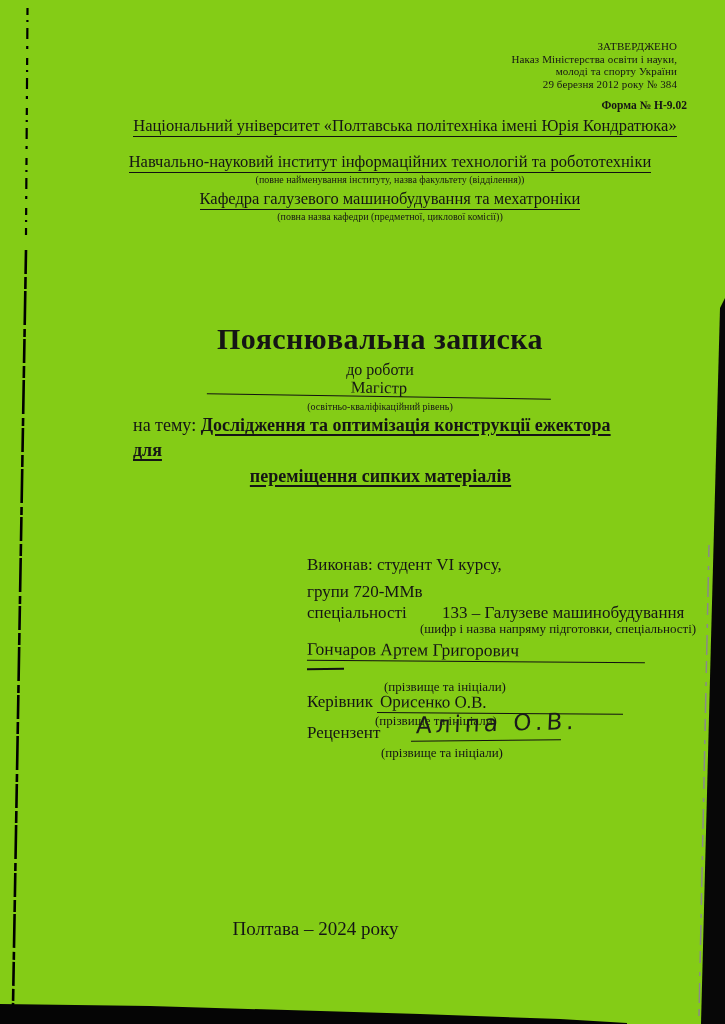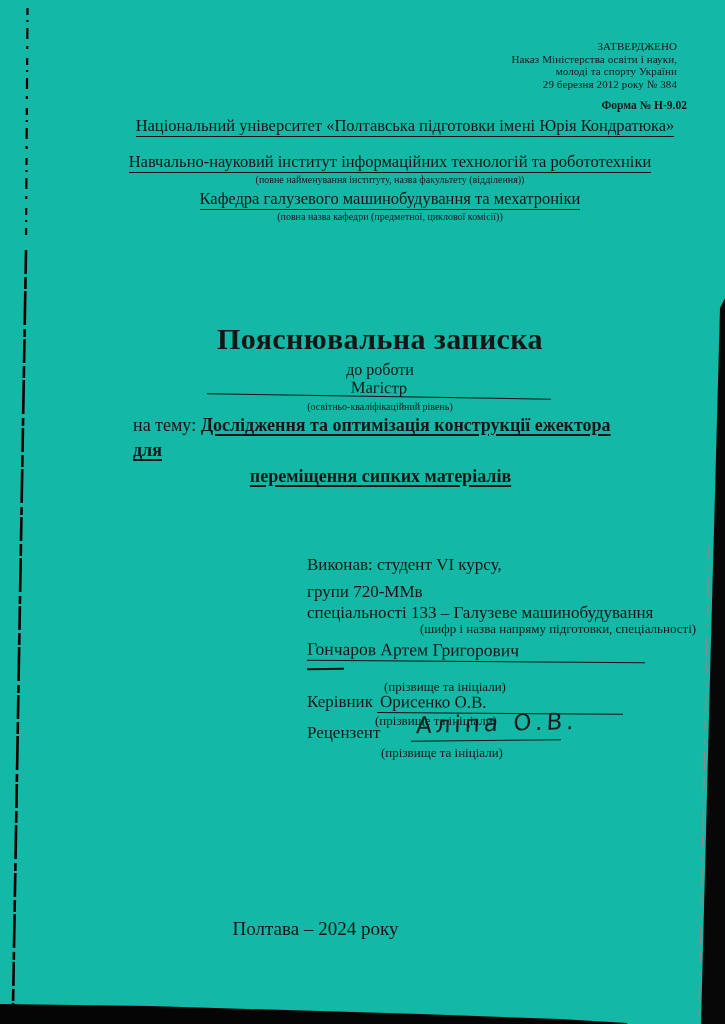--- a/index.html
+++ b/index.html
@@ -1,17 +1,17 @@
 <!DOCTYPE html>
 <html><head>
 <meta charset="utf-8">
 <style>
   html,body{margin:0;padding:0;background:#ffffff;}
   .page{
-    position:relative;width:725px;height:1024px;background:#14b8a6;overflow:hidden;
+    position:relative;width:725px;height:1024px;background:#84cc16;overflow:hidden;
     font-family:"Liberation Serif","DejaVu Serif",serif;color:#151515;
   }
   .abs{position:absolute;}
   
   .approval{top:40px;right:48px;text-align:right;font-size:11px;line-height:12.5px;letter-spacing:0.1px;}
   .form-no{top:99px;right:38px;font-size:11.5px;font-weight:bold;}
   
   .hline{left:55px;width:670px;text-align:center;font-size:16.5px;}
   .hcap{left:55px;width:670px;text-align:center;font-size:10px;}
   .ul{border-bottom:1.4px solid #111;padding-bottom:1px;}
@@ -62,21 +62,21 @@
 
   <div class="abs approval">
     <div>ЗАТВЕРДЖЕНО</div>
     <div>Наказ Міністерства освіти і науки,</div>
     <div>молоді та спорту України</div>
     <div>29 березня 2012 року № 384</div>
   </div>
   <div class="abs form-no">Форма № Н-9.02</div>
 
   <div class="abs hline" style="top:116px;">
-    <span class="ul nudge">Національний університет «Полтавська підготовки імені Юрія Кондратюка»</span>
+    <span class="ul nudge">Національний університет «Полтавська політехніка імені Юрія Кондратюка»</span>
   </div>
   <div class="abs hline" style="top:152px;">
     <span class="ul">Навчально-науковий інститут інформаційних технологій та робототехніки</span>
   </div>
   <div class="abs hline" style="top:189px;">
     <span class="ul">Кафедра галузевого машинобудування та мехатроніки</span>
   </div>
   <div class="abs hcap" style="top:174px;">(повне найменування інституту, назва факультету (відділення))</div>
   <div class="abs hcap" style="top:211px;">(повна назва кафедри (предметної, циклової комісії))</div>
 
@@ -102,21 +102,21 @@
       <span>Виконав: студент</span>
       <span class="uln">VI</span>
       <span>курсу,</span>
     </div>
     <div class="row" style="top:27px;">
       <span>групи</span>
       <span class="uln">720-ММв</span>
     </div>
     <div class="row" style="top:48px;">
       <span>спеціальності</span>
-      <span class="uln" style="padding-right:14px;">133 – Галузеве машинобудування</span>
+      <span class="uln" style="padding-right:14px;margin-left:31px;">133 – Галузеве машинобудування</span>
     </div>
     <div class="cap" style="top:66px;left:113px;">(шифр і назва напряму підготовки, спеціальності)</div>
 
     <div class="name-row">
       <span>Гончаров Артем Григорович</span>
     </div>
     <div class="sig-dash"></div>
     <div class="cap" style="top:124px;left:77px;">(прізвище та ініціали)</div>
 
     <div class="row sup-row">

